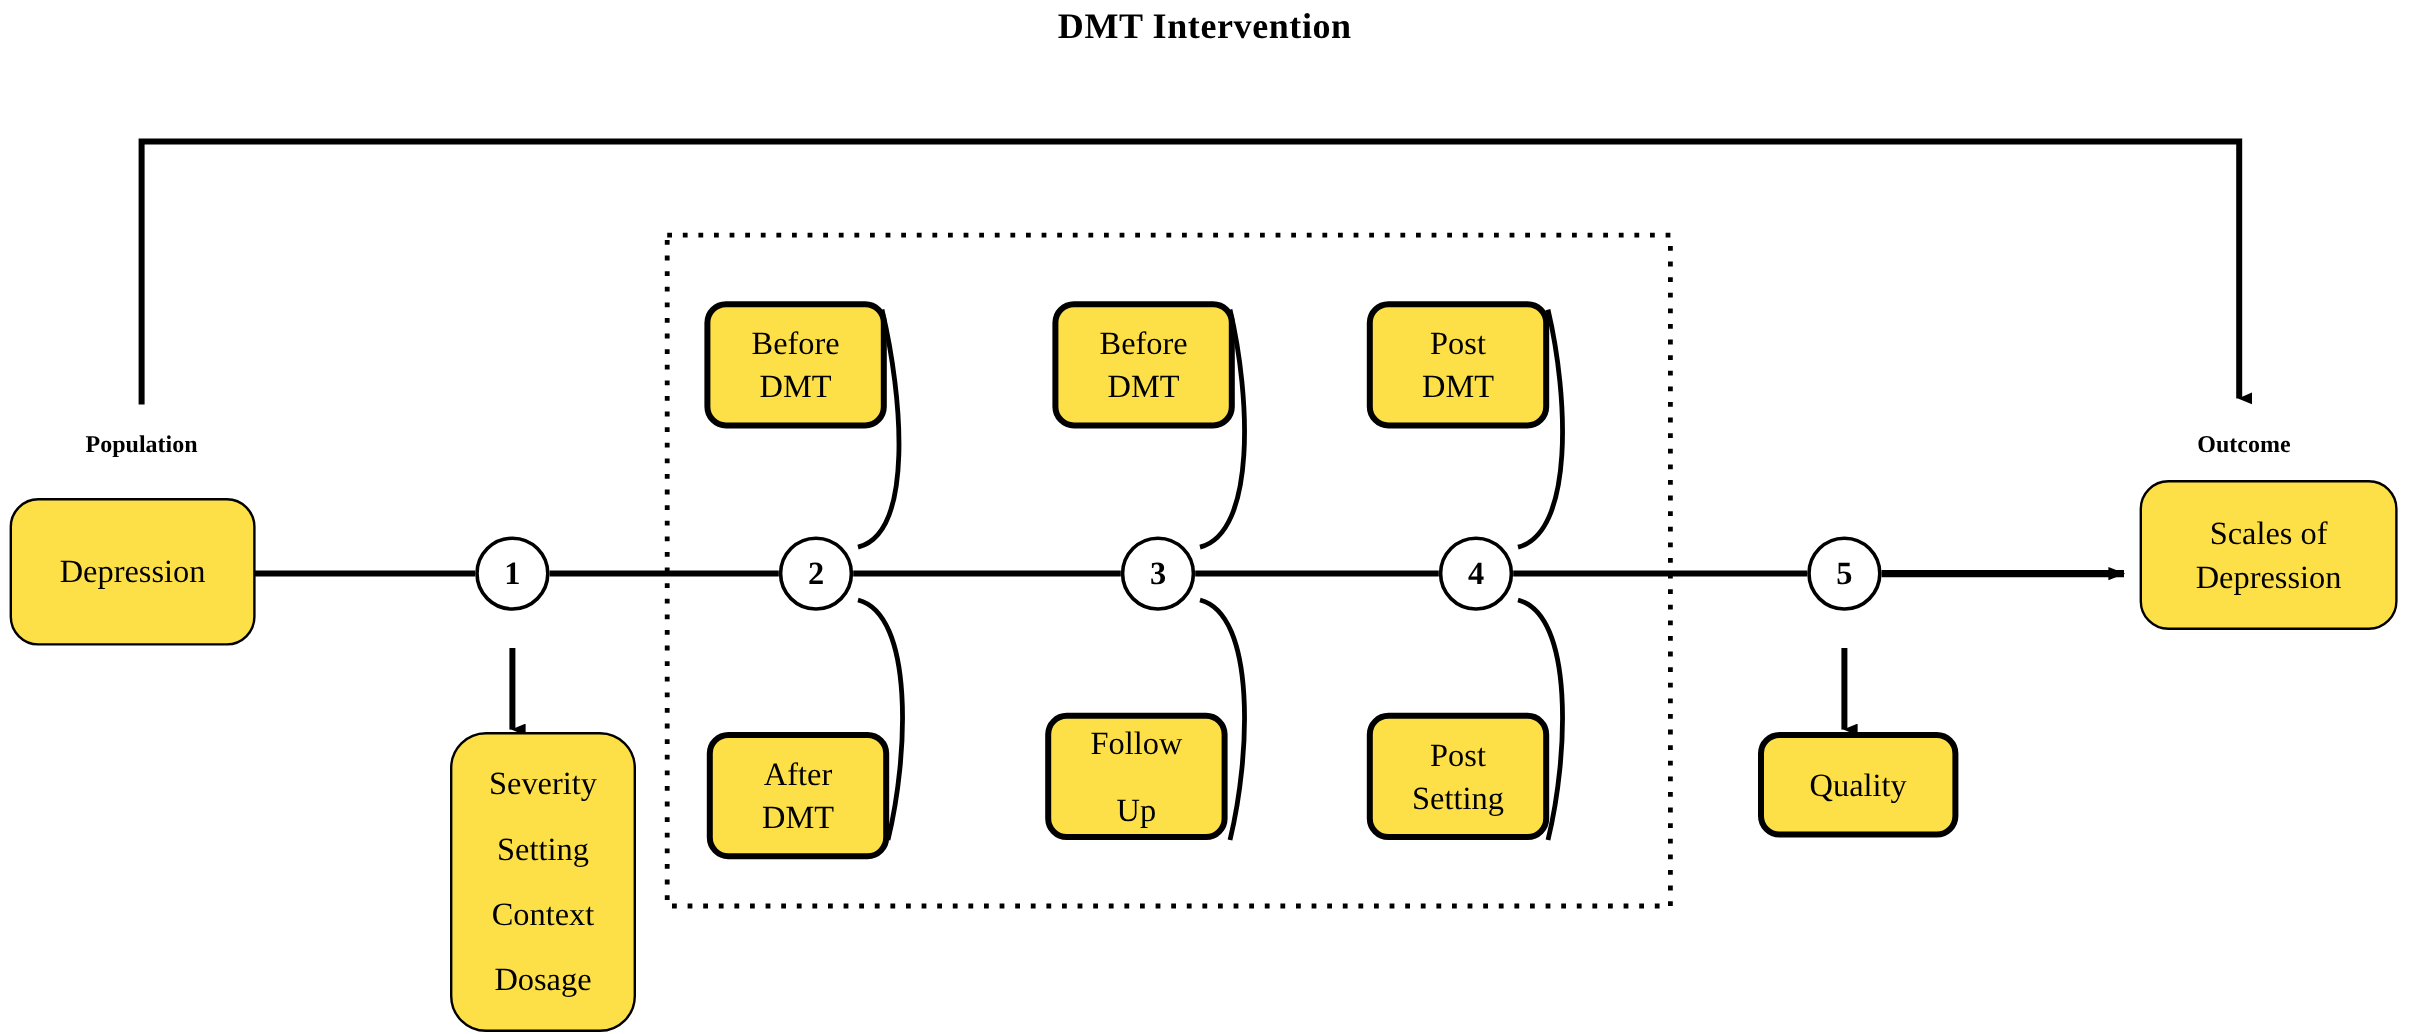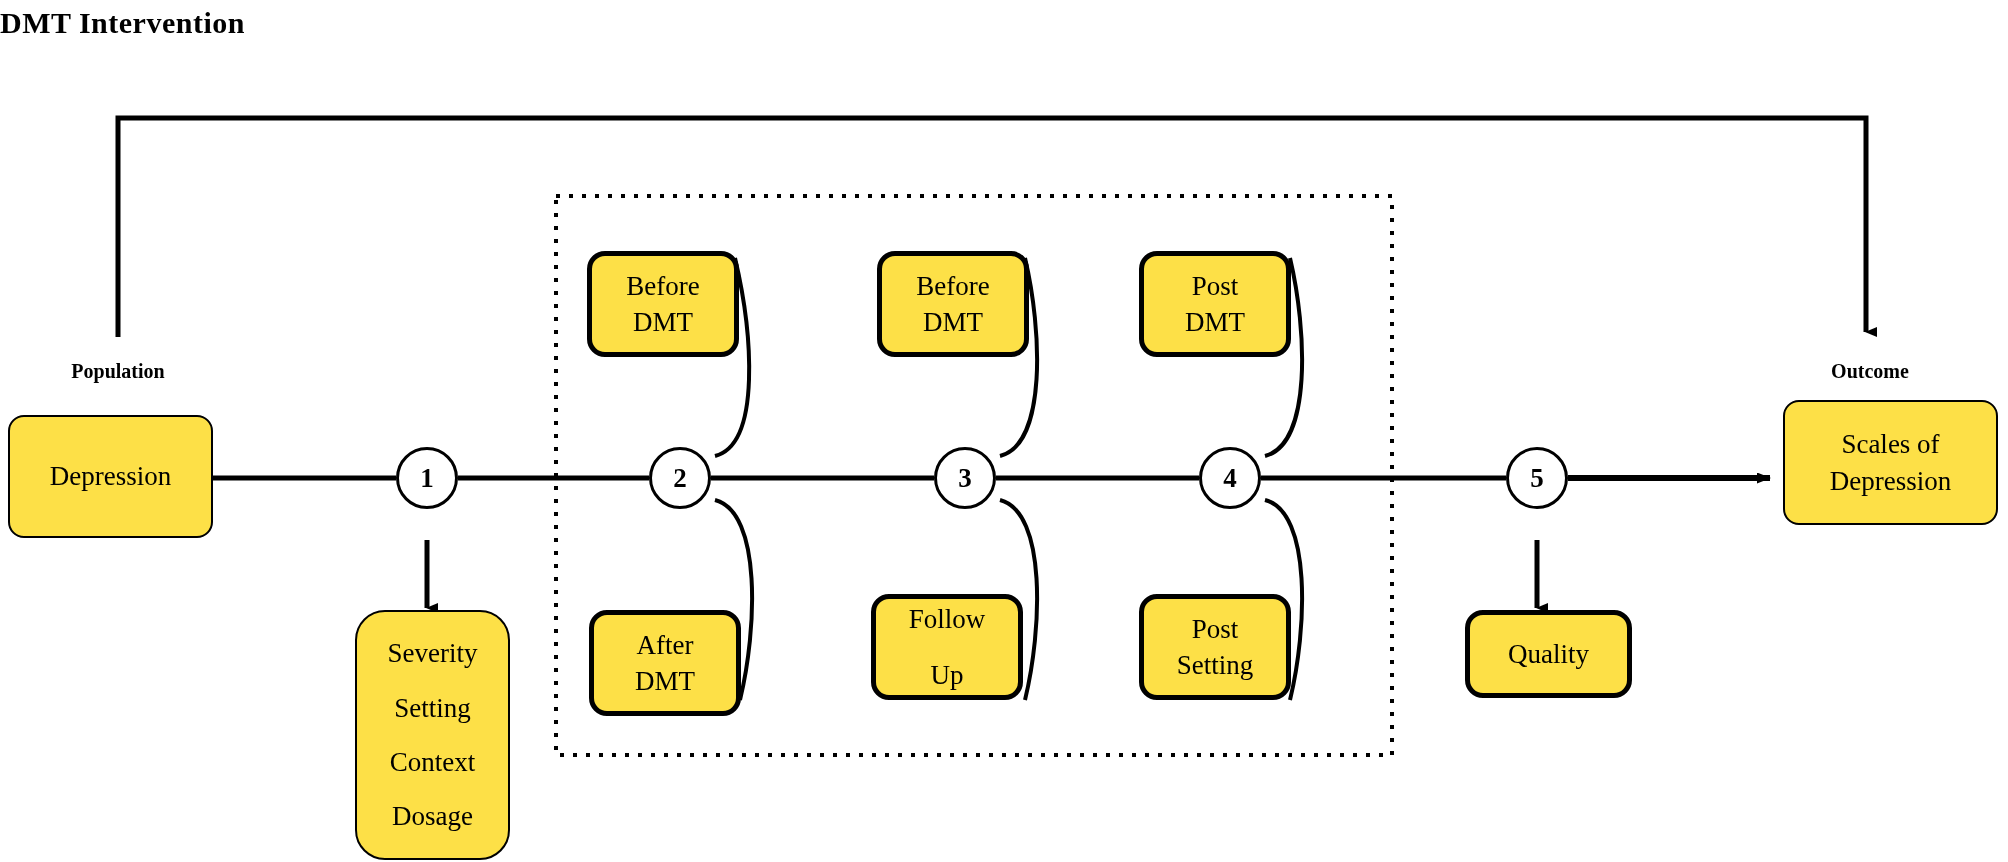--- a/index.html
+++ b/index.html
@@ -25,21 +25,21 @@
     width: 2008px;
     height: 862px;
   }
 
   
   .title {
     position: absolute;
     top: 6px;
     left: 0;
     width: 2008px;
-    text-align: left;
+    text-align: center;
     font-size: 30px;
     font-weight: bold;
     letter-spacing: 0.5px;
   }
 
   
   .section-label {
     position: absolute;
     font-size: 20px;
     font-weight: bold;
@@ -58,21 +58,21 @@
     border-radius: 16px;
     display: flex;
     flex-direction: column;
     align-items: center;
     justify-content: center;
     text-align: center;
     font-size: 27px;
     line-height: 1.35;
     z-index: 3;
   }
-  .rbox.thin { border-width: 2px; }
+  .rbox.thin { border-width: 2px; border-radius: 24px; }
   .rbox.thick { border-width: 5px; border-radius: 18px; }
   .rbox .ln { display: block; }
 
   
   .node {
     position: absolute;
     box-sizing: border-box;
     width: 62px;
     height: 62px;
     border: 3px solid #000000;
@@ -152,21 +152,21 @@
   <div class="node" style="left:934px; top:447px;">
     <span>3</span>
   </div>
   <div class="node" style="left:1199px; top:447px;">
     <span>4</span>
   </div>
   <div class="node" style="left:1506px; top:447px;">
     <span>5</span>
   </div>
 
-  <div class="rbox thin" id="box-attributes" style="left:355px; top:610px; width:155px; height:250px;">
+  <div class="rbox thin" id="box-attributes" style="left:375px; top:610px; width:155px; height:250px;">
     <span class="ln">Severity</span>
     <span class="ln">Setting</span>
     <span class="ln">Context</span>
     <span class="ln">Dosage</span>
   </div>
 
   <div class="rbox thick" style="left:587px; top:251px; width:152px; height:106px;">
     <span class="ln">Before</span>
     <span class="ln">DMT</span>
   </div>

